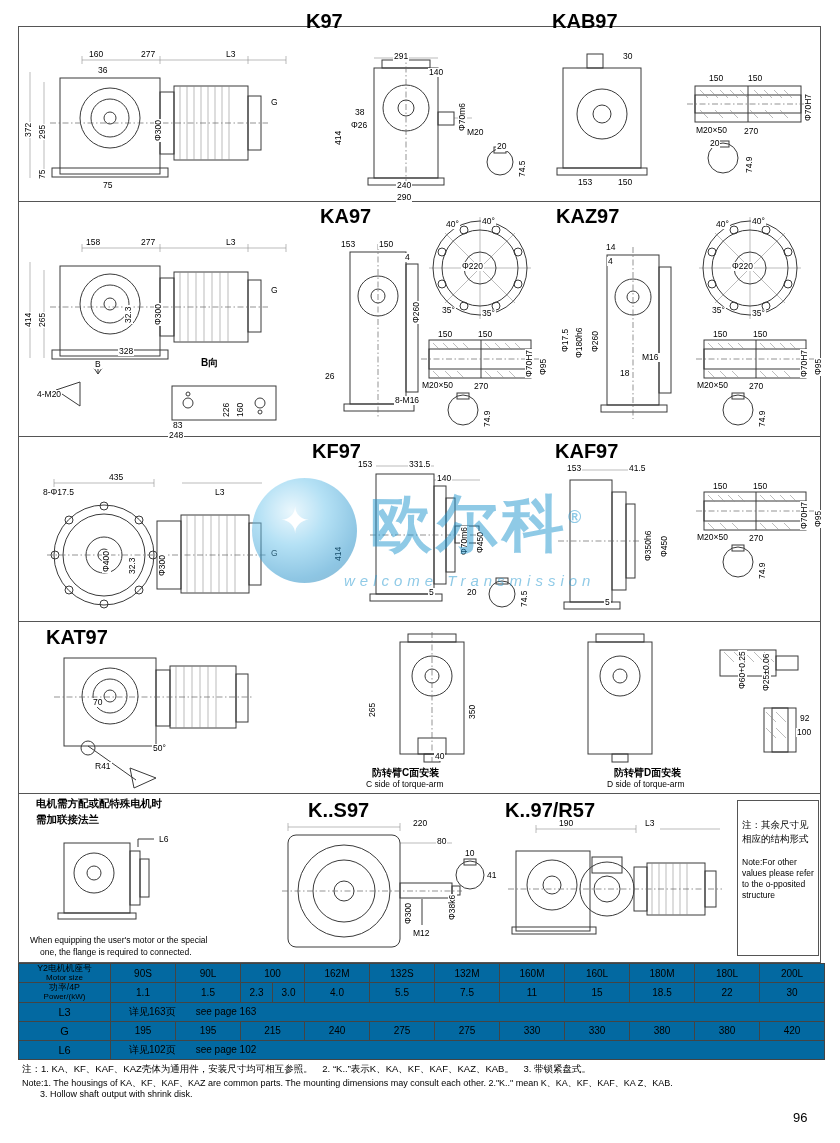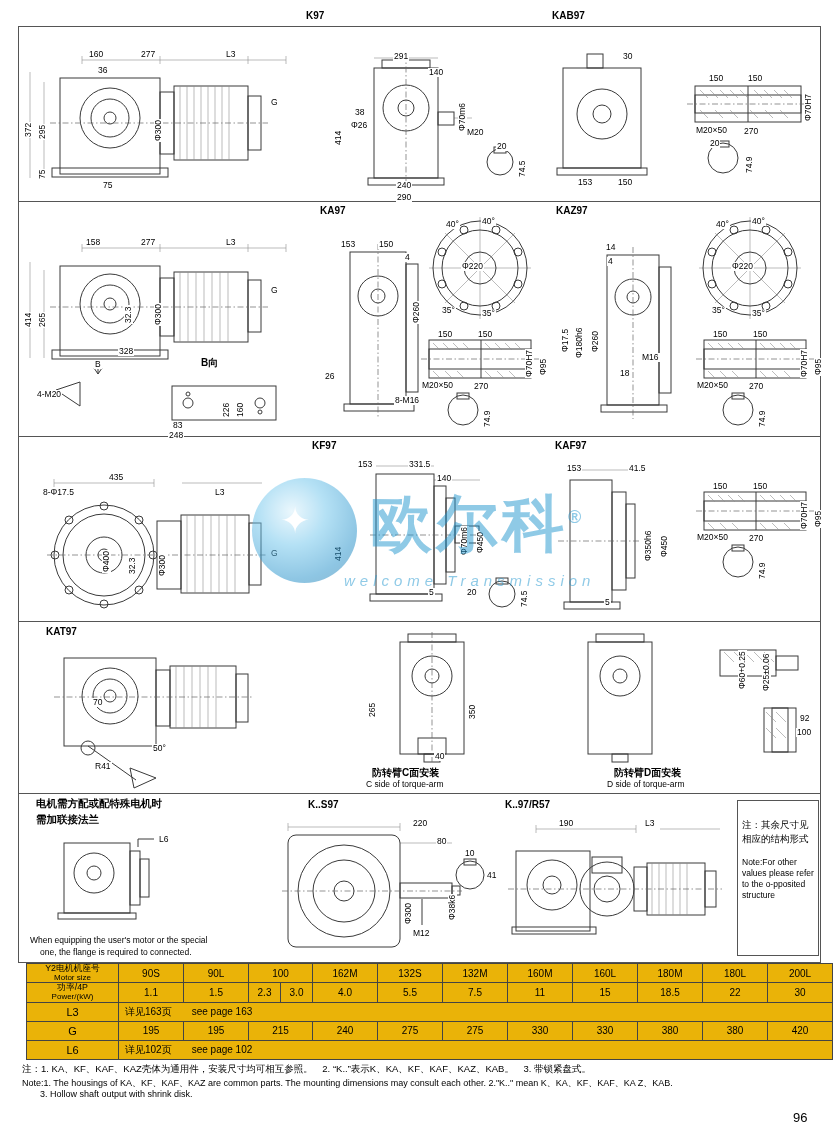--- a/index.html
+++ b/index.html
@@ -1,43 +1,43 @@
 <!DOCTYPE html>
 <html><head>
 <meta charset="utf-8">
 <style>
   *{margin:0;padding:0;box-sizing:border-box}
   html,body{background:#fff}
   .page{position:relative;width:840px;height:1143px;background:#fff;overflow:hidden;
         font-family:"Liberation Sans","DejaVu Sans",sans-serif;color:#000}
   .frame{position:absolute;left:18px;top:26px;width:803px;height:937px;border:1px solid #555}
   .hline{position:absolute;left:0;width:100%;height:0;border-top:1px solid #555}
-  .title{position:absolute;font-weight:bold;font-size:10px;white-space:nowrap;z-index:3}
+  .title{position:absolute;font-weight:bold;font-size:20px;white-space:nowrap;z-index:3}
   .panel{position:absolute;z-index:2}
   .panel svg{position:absolute;left:0;top:0;overflow:visible}
   svg .s{fill:none;stroke:#3a3a3a;stroke-width:1}
   svg .h{fill:none;stroke:#8f8f8f;stroke-width:.6}
   svg .d{fill:none;stroke:#666;stroke-width:.7;stroke-dasharray:6 2.5 1.5 2.5}
   .dim{position:absolute;font-size:8.5px;line-height:1;background:#fff;padding:0 1px;white-space:nowrap;z-index:4}
   .dim.rot{transform:rotate(-90deg);transform-origin:left top}
   .dim.b{font-weight:bold;font-size:10px}
   .cap{position:absolute;font-size:8.5px;white-space:nowrap;z-index:4}
   .cap.cn{font-size:10px;font-weight:bold}
   .fn-cn{position:absolute;font-weight:bold;font-size:10.5px;white-space:nowrap;z-index:4}
   .notebox{position:absolute;left:737px;top:800px;width:82px;height:156px;border:1px solid #555;
            padding:17px 4px;font-size:9.5px;line-height:1.5;z-index:3}
   .notebox .nb-en{font-size:8.5px;line-height:1.3;margin-top:10px}
-  .dimtable{position:absolute;left:26px;top:963px;width:803px;border-collapse:collapse;
-            table-layout:fixed;font-size:10px;text-align:center;z-index:3;background:#eab308}
+  .dimtable{position:absolute;left:18px;top:963px;width:803px;border-collapse:collapse;
+            table-layout:fixed;font-size:10px;text-align:center;z-index:3;background:#0369a1}
   .dimtable td{border:1px solid #444;height:19px;padding:0 2px;overflow:hidden}
   .dimtable td.lab{font-size:8.5px;line-height:1.1}
   .dimtable td.lab .cn{font-size:8.8px}
   .dimtable td.lab .en{font-size:8px}
   .dimtable td.rowlab{font-size:11px}
-  .dimtable td.left{text-align:left;padding-left:6px}
+  .dimtable td.left{text-align:left;padding-left:18px}
   .footnote{position:absolute;font-size:9px;white-space:nowrap;z-index:3}
   .footnote.cn{font-size:9.5px}
   .pagenum{position:absolute;left:793px;top:1110px;font-size:13px;z-index:3}
   .watermark{position:absolute;left:252px;top:468px;width:420px;height:155px;opacity:.5;
              pointer-events:none;z-index:5}
   .wm-globe{position:absolute;left:0;top:10px;width:105px;height:105px;border-radius:50%;
             background:radial-gradient(circle at 38% 32%,#d9f1fc 0%,#6cc4ec 35%,#1f8ec9 70%,#146d9e 100%)}
   .wm-star{position:absolute;left:28px;top:22px;color:#fff;font-size:36px}
   .wm-brand{position:absolute;left:118px;top:14px;font-size:62px;font-weight:bold;color:#2196cf;
             letter-spacing:4px;white-space:nowrap}

